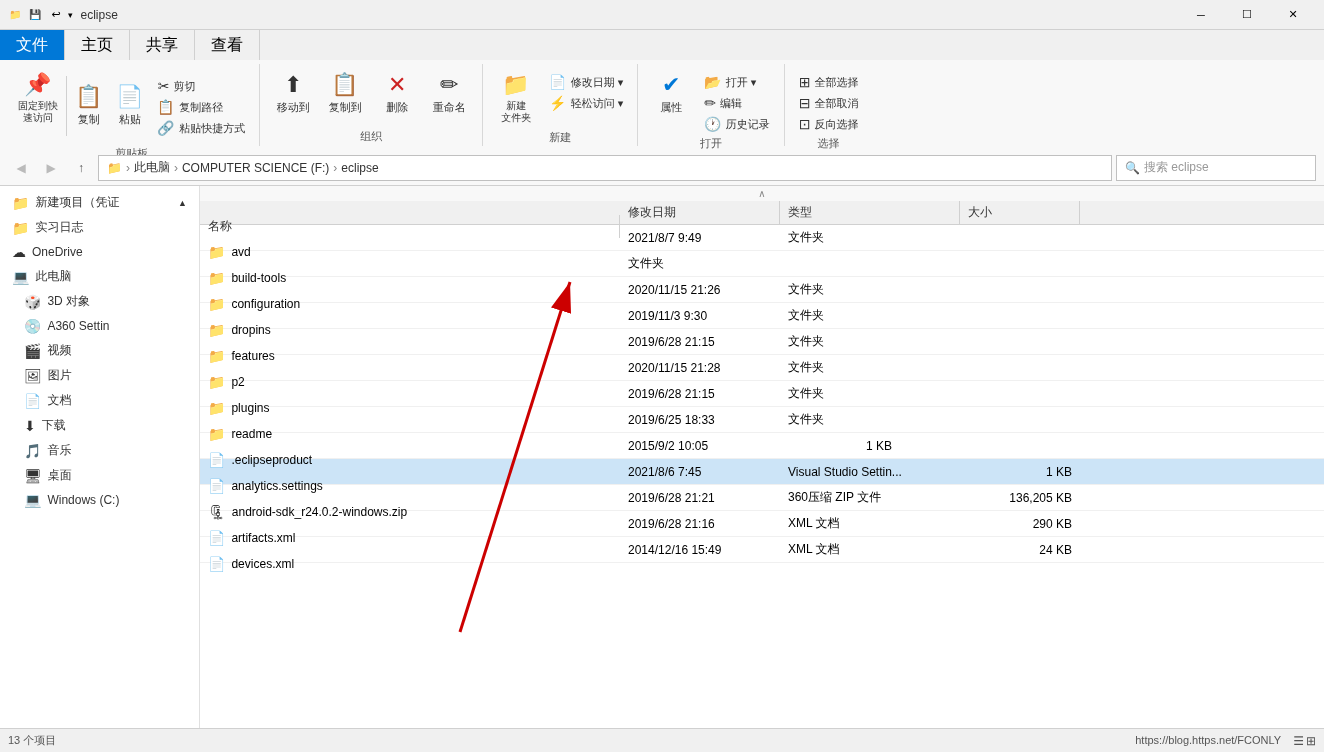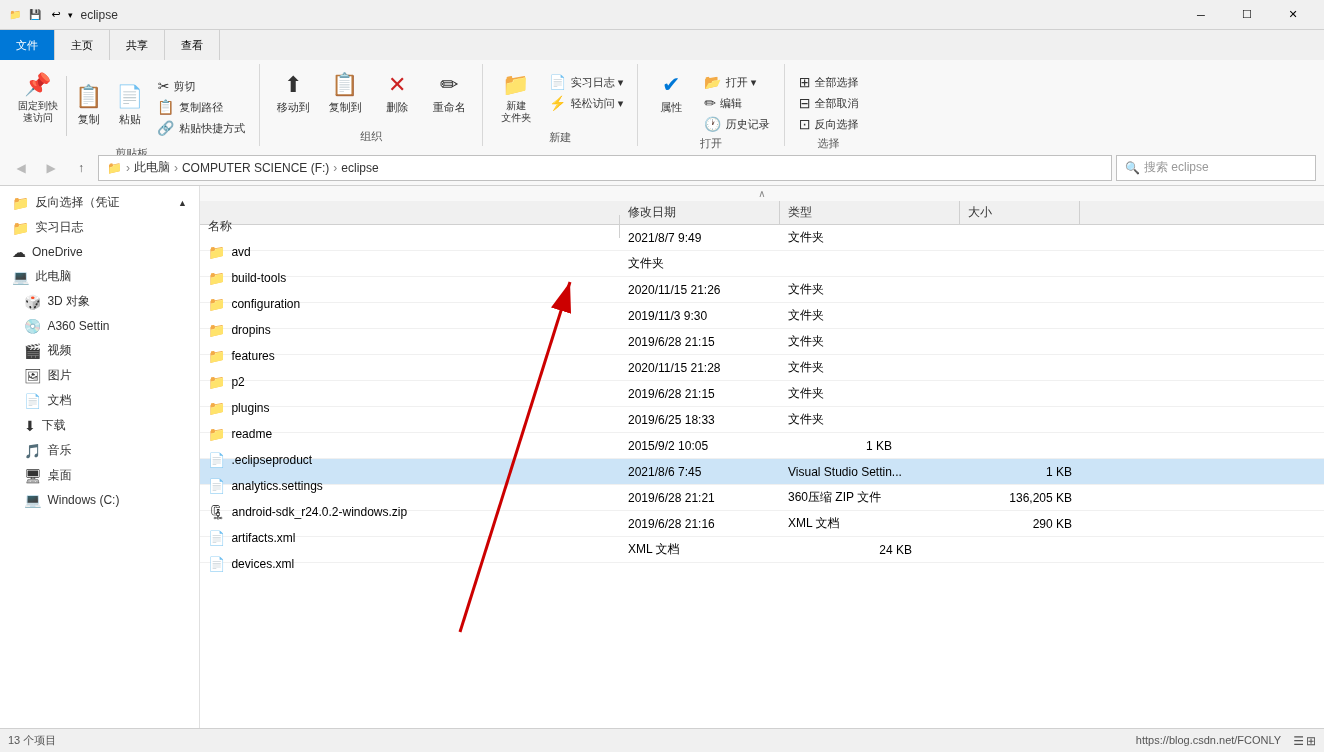--- a/index.html
+++ b/index.html
@@ -21,21 +21,21 @@
     .ribbon-tabs {
       display: flex;
       height: 30px;
       background: #f0f0f0;
     }
     .ribbon-tab {
       padding: 0 16px;
       height: 100%;
       display: flex;
       align-items: center;
-      font-size: 11px;
+      font-size: 16px;
       cursor: pointer;
       border-right: 1px solid #d0d0d0;
     }
     .ribbon-tab.active {
       background: #0078d7;
       color: white;
     }
 
     .ribbon-content {
       display: flex;
@@ -337,21 +337,21 @@
 
     <div class="ribbon-group">
       <div class="ribbon-group-items">
         <div class="ribbon-btn">
           <span class="btn-icon">📁</span>
           <span style="font-size:10px; line-height:1.2;">新建<br>文件夹</span>
         </div>
         <div class="ribbon-group-col">
           <div class="ribbon-btn-small">
               <span class="icon">📄</span>
-              <span>实习日志 ▾</span>
+              <span>修改日期 ▾</span>
             </div>
           <div class="ribbon-btn-small">
               <span class="icon">⚡</span>
               <span>轻松访问 ▾</span>
             </div>
         </div>
       </div>
       <div class="ribbon-group-label">新建</div>
     </div>
 
@@ -418,21 +418,21 @@
       <span>🔍</span>
       <span style="font-size:12px; color:#999;">搜索 eclipse</span>
     </div>
   </div>
 
   <div class="main-area">
 
     <div class="sidebar">
       <div class="sidebar-item">
         <span class="item-icon">📁</span>
-        <span>反向选择（凭证</span>
+        <span>新建项目（凭证</span>
         <span style="margin-left:auto; font-size:9px;">▲</span>
       </div>
       <div class="sidebar-item">
         <span class="item-icon">📁</span>
         <span>实习日志</span>
       </div>
       <div class="sidebar-item">
         <span class="item-icon">☁</span>
         <span>OneDrive</span>
       </div>
@@ -596,20 +596,21 @@
             </div>
             <div class="col col-date">2019/6/28 21:16</div>
             <div class="col col-type">XML 文档</div>
             <div class="col col-size" style="justify-content: flex-end;">290 KB</div>
           </div>
           <div class="file-row">
             <div class="col col-name">
               <span class="file-icon">📄</span>
               <span>devices.xml</span>
             </div>
+            <div class="col col-date">2014/12/16 15:49</div>
             <div class="col col-type">XML 文档</div>
             <div class="col col-size" style="justify-content: flex-end;">24 KB</div>
           </div>
         </div>
     </div>
   </div>
 
   <svg class="overlay" viewBox="0 0 1324 752" xmlns="http://www.w3.org/2000/svg">
 
     <defs>
@@ -617,21 +618,21 @@
         <polygon points="0 0, 10 3.5, 0 7" fill="#cc0000"></polygon>
       </marker>
     </defs>
 
     <line x1="460" y1="632" x2="570" y2="282" stroke="#cc0000" stroke-width="3" marker-end="url(#arrowhead)"></line>
   </svg>
 
   <div class="status-bar">
     <span>13 个项目</span>
     <div class="status-bar-right">
-      <span>https://blog.csdn.net/FCONLY</span>
+      <span>https://blog.https.net/FCONLY</span>
       <span style="display:flex; gap:2px; margin-left:8px;">
         <span style="cursor:pointer; font-size:12px;">☰</span>
         <span style="cursor:pointer; font-size:12px;">⊞</span>
       </span>
     </div>
   </div>
 
 </div>
 
 </body></html>

